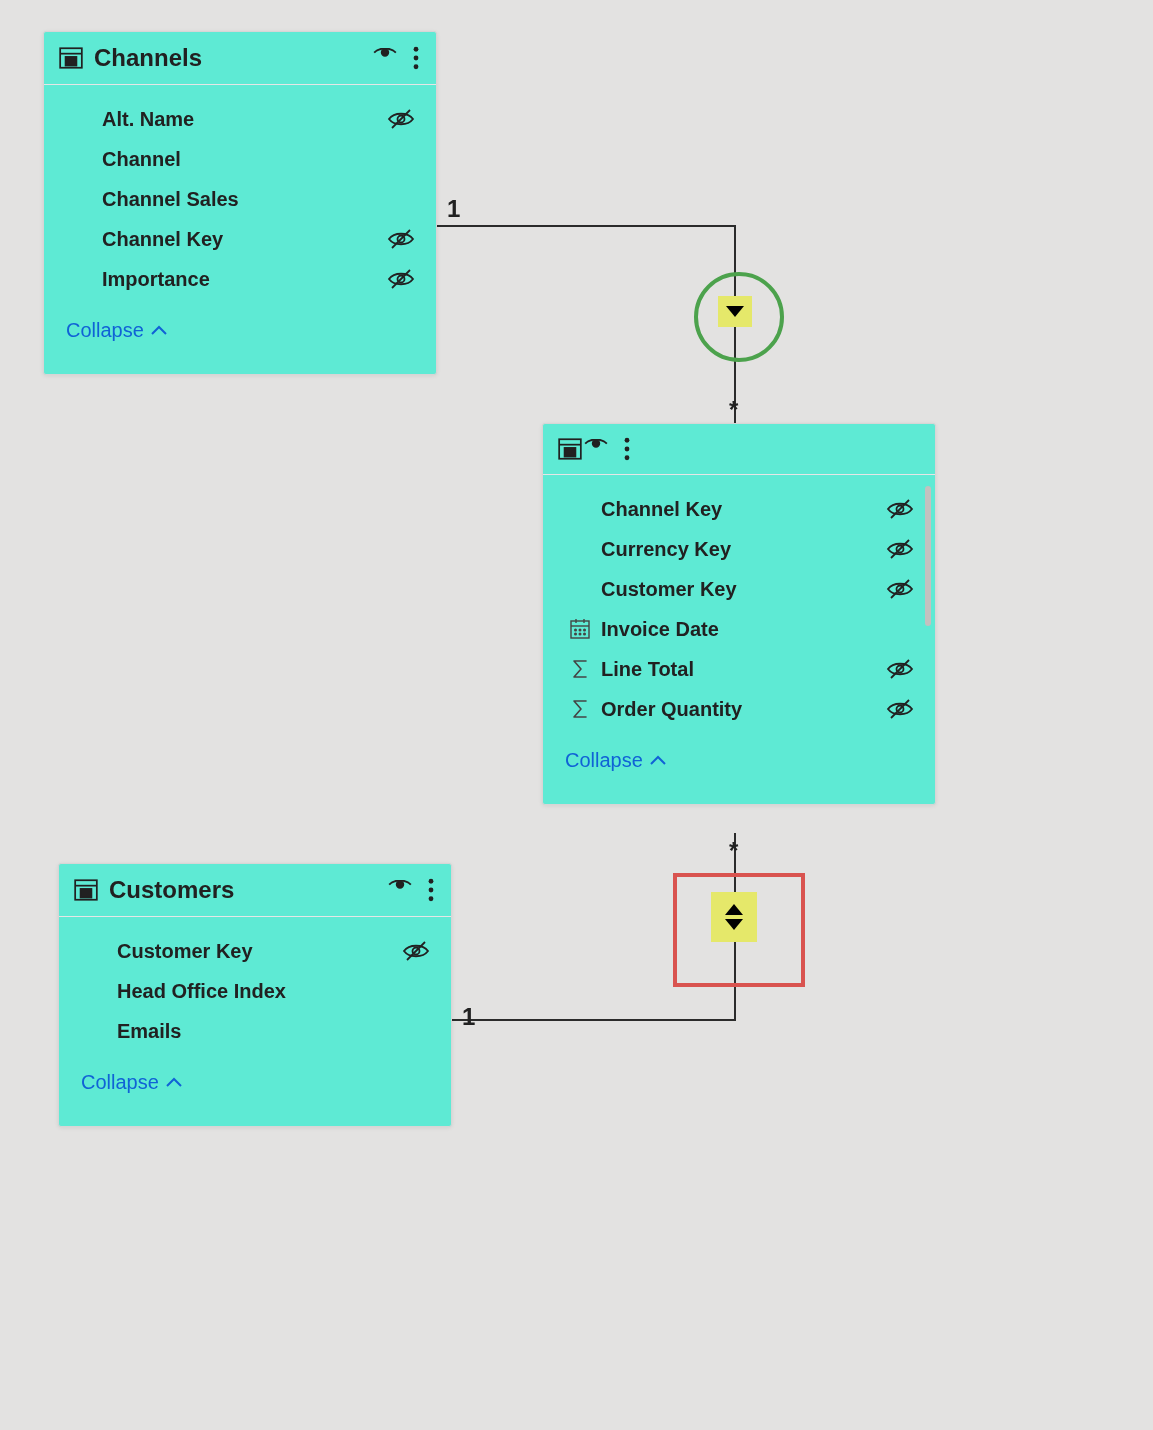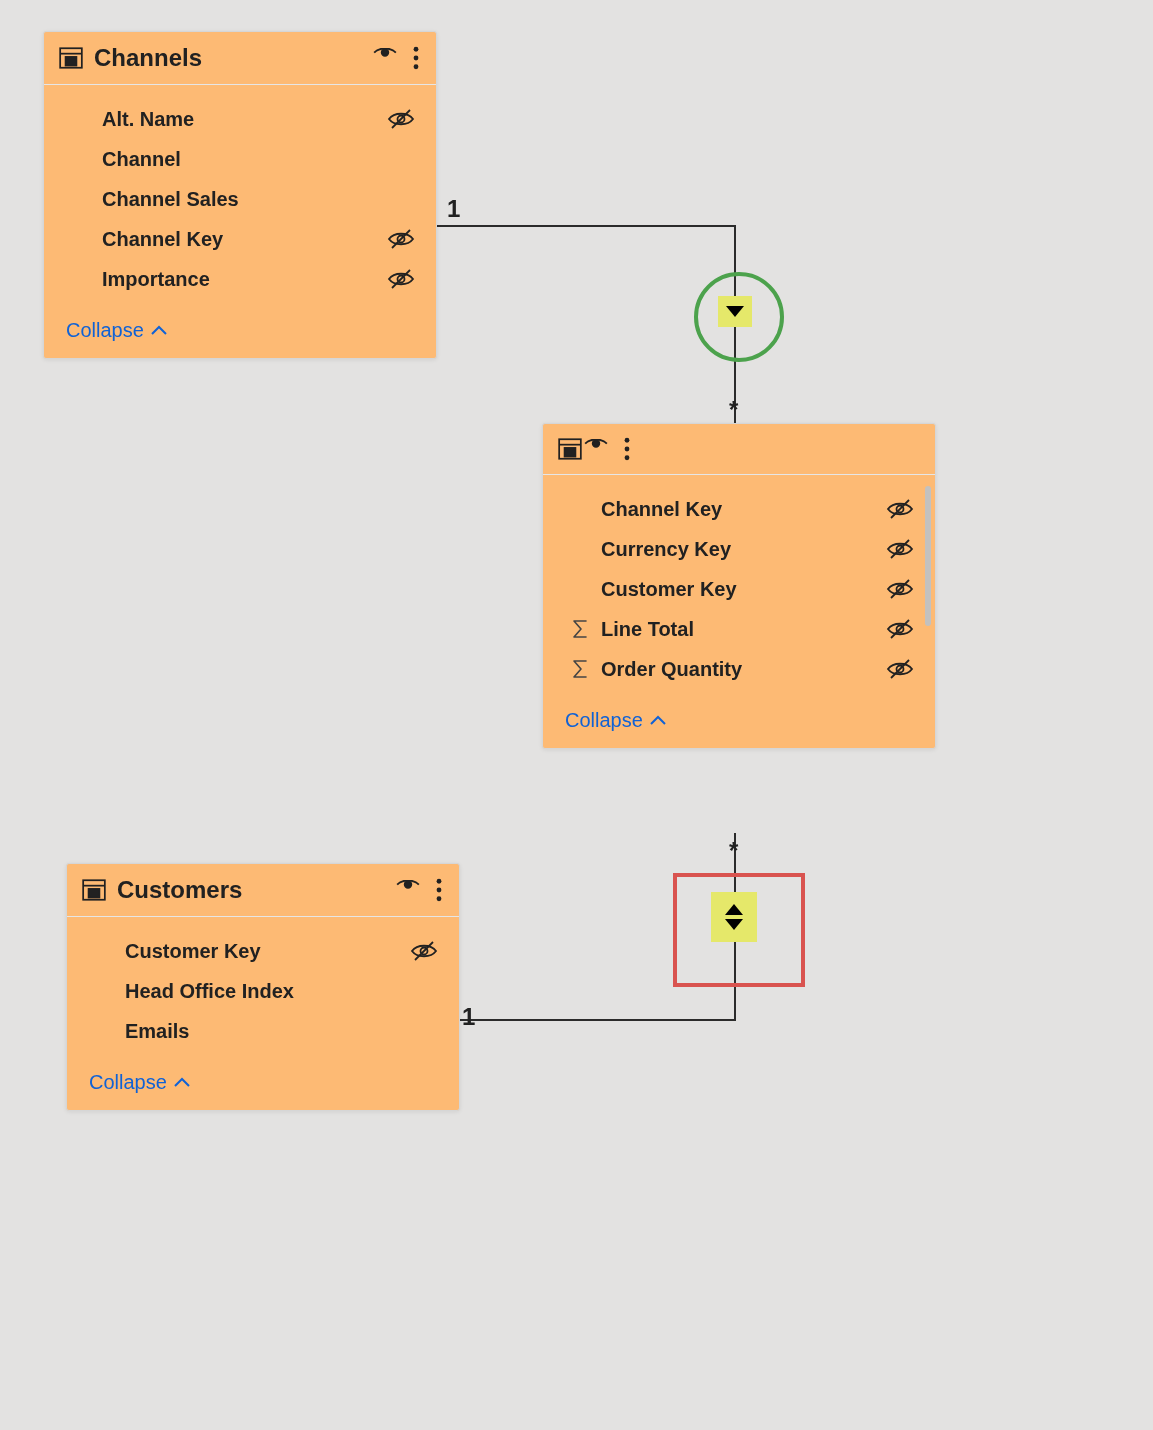--- a/index.html
+++ b/index.html
@@ -1,28 +1,28 @@
 <!DOCTYPE html>
 <html><head>
 <meta charset="utf-8">
 <style>
   html,body{margin:0;padding:0;width:1153px;height:1430px;background:#E3E2E1;font-family:'Segoe UI',sans-serif;color:#212121;overflow:hidden;}
   .canvas{position:relative;width:1153px;height:1430px;}
-  .table-card{position:absolute;background:#fdba74;border:1px solid #d6d6d6;border-radius:3px;box-shadow:0 1px 4px rgba(0,0,0,0.08);}
+  .table-card{position:absolute;background:#5eead4;border:1px solid #d6d6d6;border-radius:3px;box-shadow:0 1px 4px rgba(0,0,0,0.08);}
   .card-header{display:flex;align-items:center;padding:12px 16px 12px 14px;border-bottom:1px solid #e6e6e6;}
   .card-title{font-size:24px;font-weight:600;margin-left:10px;flex:1;}
   .table-icon{width:26px;height:26px;display:inline-flex;align-items:center;justify-content:center;}
   .header-actions{display:flex;align-items:center;gap:14px;}
   .icon-btn{display:inline-flex;align-items:center;justify-content:center;cursor:pointer;color:#212121;}
   .field-list{padding:14px 18px 14px 22px;font-weight:bold;}
   .field-row{display:flex;align-items:center;height:40px;font-size:20px;}
   .field-type-icon{width:30px;display:inline-flex;align-items:center;justify-content:center;color:#444;}
   .field-name{flex:1;padding-left:6px;}
   .field-hidden-icon{width:34px;display:inline-flex;align-items:center;justify-content:center;}
-  .collapse-row{padding:6px 18px 16px 22px;}
+  .collapse-row{padding:6px 18px 32px 22px;}
   .collapse-link{color:#1062D6;font-size:20px;cursor:pointer;display:inline-flex;align-items:center;gap:6px;}
   .scrollbar{position:absolute;right:4px;top:62px;width:6px;height:140px;background:#c3c1bf;border-radius:3px;}
   svg{display:block;}
   .rel-label{position:absolute;font-size:24px;font-weight:600;color:#212121;}
   .rel-line{position:absolute;background:#2b2b2b;}
   .direction-box{position:absolute;display:flex;flex-direction:column;align-items:center;justify-content:center;}
   .yellow-box{background:#E5E86A;padding:4px 6px;display:flex;flex-direction:column;align-items:center;}
   .arrow-down-solid,.arrow-up-solid{width:0;height:0;border-left:9px solid transparent;border-right:9px solid transparent;}
   .arrow-down-solid{border-top:11px solid #000;margin:2px 0;}
   .arrow-up-solid{border-bottom:11px solid #000;margin:2px 0;}
@@ -194,20 +194,38 @@
           <span class="field-hidden-icon">
             <svg width="30" height="22" viewBox="0 0 30 22" fill="none" stroke="#212121" stroke-width="1.8">
               <path d="M3 11 C8 4 22 4 27 11 C22 18 8 18 3 11 Z"></path>
               <circle cx="15" cy="11" r="3.5"></circle>
               <line x1="6" y1="20" x2="24" y2="2"></line>
             </svg>
           </span>
         </div>
         <div class="field-row">
           <span class="field-type-icon">
+            <svg width="22" height="22" viewBox="0 0 22 22" fill="none" stroke="#444" stroke-width="1.4">
+              <rect x="2" y="3" width="18" height="17"></rect>
+              <line x1="2" y1="8" x2="20" y2="8"></line>
+              <line x1="7" y1="1" x2="7" y2="5"></line>
+              <line x1="15" y1="1" x2="15" y2="5"></line>
+              <circle cx="6.5" cy="12" r="0.8" fill="#444"></circle>
+              <circle cx="11" cy="12" r="0.8" fill="#444"></circle>
+              <circle cx="15.5" cy="12" r="0.8" fill="#444"></circle>
+              <circle cx="6.5" cy="16" r="0.8" fill="#444"></circle>
+              <circle cx="11" cy="16" r="0.8" fill="#444"></circle>
+              <circle cx="15.5" cy="16" r="0.8" fill="#444"></circle>
+            </svg>
+          </span>
+          <span class="field-name">Invoice Date</span>
+          <span class="field-hidden-icon"></span>
+        </div>
+        <div class="field-row">
+          <span class="field-type-icon">
             <svg width="20" height="22" viewBox="0 0 20 22" fill="none" stroke="#444" stroke-width="1.6" stroke-linejoin="round" stroke-linecap="round">
               <path d="M16 3 L4 3 L11 11 L4 19 L16 19"></path>
             </svg>
           </span>
           <span class="field-name">Line Total</span>
           <span class="field-hidden-icon">
             <svg width="30" height="22" viewBox="0 0 30 22" fill="none" stroke="#212121" stroke-width="1.8">
               <path d="M3 11 C8 4 22 4 27 11 C22 18 8 18 3 11 Z"></path>
               <circle cx="15" cy="11" r="3.5"></circle>
               <line x1="6" y1="20" x2="24" y2="2"></line>
@@ -234,21 +252,21 @@
       <span class="collapse-link">
         <span>Collapse</span>
         <svg width="18" height="12" viewBox="0 0 18 12" fill="none" stroke="#1062D6" stroke-width="2">
             <path d="M2 9 L9 2 L16 9"></path>
           </svg>
       </span>
     </div>
     <div class="scrollbar"></div>
   </div>
 
-  <div class="table-card" style="left:66px;top:863px;width:392px;">
+  <div class="table-card" style="left:58px;top:863px;width:392px;">
     <div class="card-header">
       <span class="table-icon">
         <svg width="26" height="26" viewBox="0 0 24 24" fill="none" stroke="#212121" stroke-width="1.6">
             <rect x="2" y="3" width="20" height="18"></rect>
             <line x1="2" y1="8" x2="22" y2="8"></line>
             <rect x="7" y="11" width="10" height="8" fill="#212121"></rect>
           </svg>
       </span>
       <span class="card-title">Customers</span>
       <div class="header-actions">

